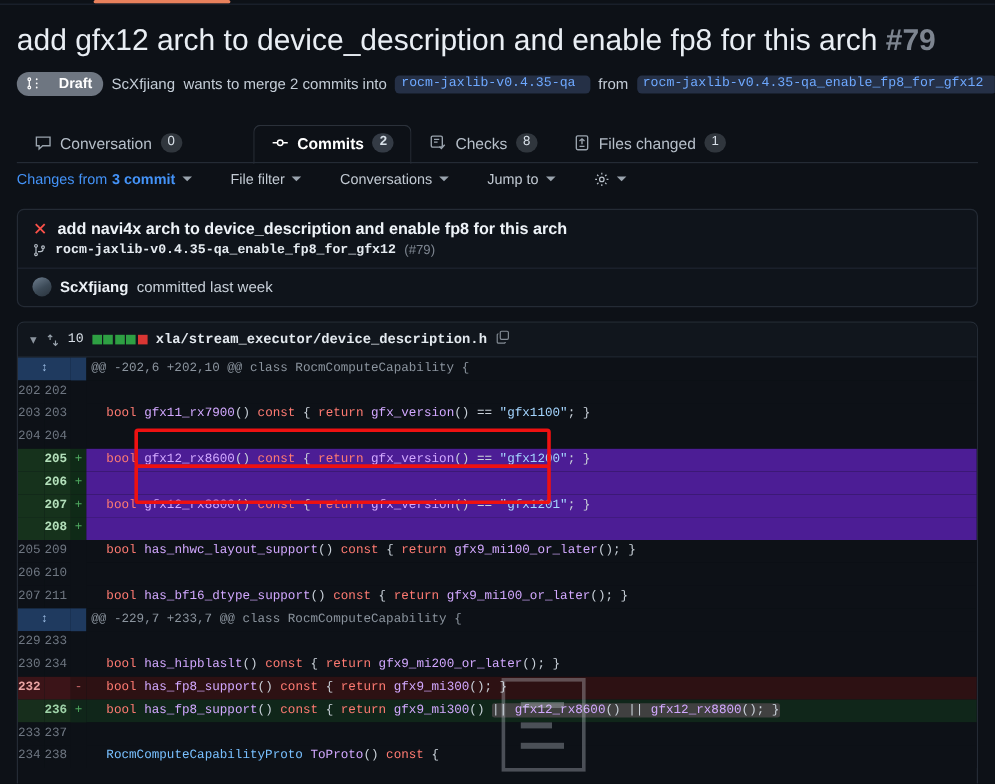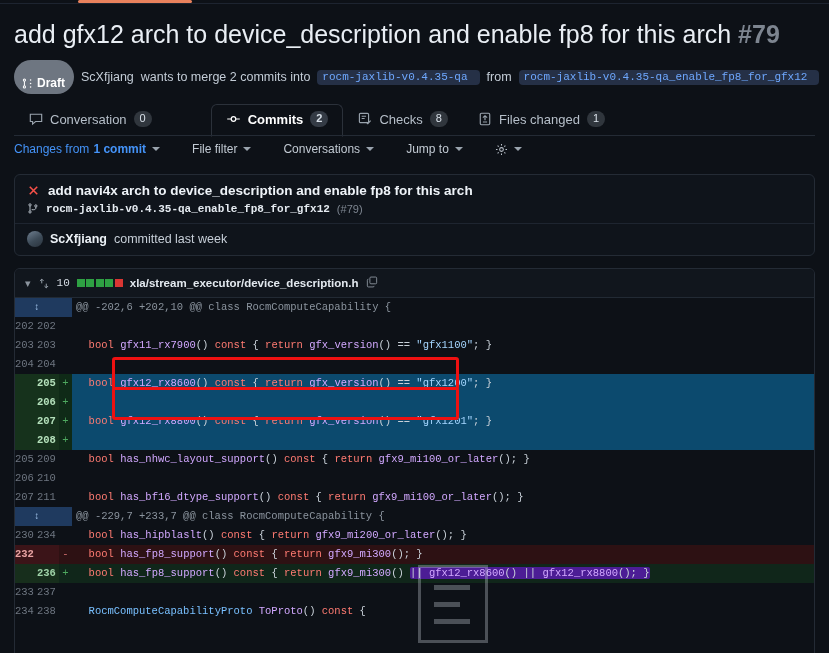--- a/index.html
+++ b/index.html
@@ -61,25 +61,25 @@
     display: flex;
     align-items: center;
     gap: 7px;
     font-size: 12.5px;
     color: #c9d1d9;
     white-space: nowrap;
   }
   #state-badge {
     display: inline-flex;
     align-items: center;
-    gap: 4px;
+    gap: 16px;
     background: #6e7681;
     color: #ffffff;
     border-radius: 20px;
-    padding: 16px 9px 3px 8px;
+    padding: 2px 9px 3px 8px;
     font-size: 12px;
     font-weight: bold;
     line-height: 15px;
   }
   #state-badge svg { display:block; }
   .branch-chip {
     background: #253046;
     color: #6ea8ff;
     border-radius: 4px;
     padding: 1px 12px 2px 5px;
@@ -211,21 +211,21 @@
     padding: 0 10px;
     background: #11161d;
     border-bottom: 1px solid #222a34;
   }
   #diff-chevron { color: #8b949e; font-size: 11px; cursor: pointer; }
   #diff-count { font-family: "Liberation Mono", monospace; font-size: 11px; font-weight: normal; color: #d7dee6; }
   .stat-squares { display: flex; gap: 1.5px; }
   .sq { width: 8px; height: 8px; display:block; }
   .sq.add { background: #2ea043; }
   .sq.del { background: #da3633; }
-  #diff-filename { font-family: Liberation Sans, sans-serif; font-size: 11.5px; font-weight: bold; color: #e3e9ef; }
+  #diff-filename { font-family: Liberation Mono, monospace; font-size: 11.5px; font-weight: bold; color: #e3e9ef; }
   #copy-path-icon { opacity:.75; cursor:pointer; }
 
   
   table.diff { border-collapse: collapse; width: 799px; table-layout: fixed; }
   table.diff td { padding: 0; vertical-align: top; }
   .ln {
     width: 44px;
     padding-right: 9px !important;
     font-family: "Liberation Mono", monospace;
     font-size: 10.5px;
@@ -259,38 +259,38 @@
   tr.add .ln { background: #172e1c; color: #9fd2a8; font-weight: bold; }
   tr.add .marker { background: #10261a; color: #4ea95f; }
   tr.add .code { background: #10261a; }
 
   tr.del .ln { background: #3b1418; color: #e8a2a2; font-weight: bold; }
   tr.del .marker { background: #2d1113; color: #cc6a6a; }
   tr.del .code { background: #2d1113; }
 
   tr.add-green-block .ln { background: #16321c; color: #b4e0bb; font-weight: bold; }
   tr.add-green-block .marker { background: #0f2a17; color: #4ea95f; }
-  tr.add-green-block .code { background: #0c4a6e; }
+  tr.add-green-block .code { background: #4c1d95; }
 
   tr.hunk .ln {
     background: #1f3a5f;
     color: #7fa7d8;
     text-align: center;
     padding-right: 0 !important;
   }
   tr.hunk .marker { background: #1f3a5f; }
   tr.hunk .code { background: #0d1117; color: #8b949e; font-family: Liberation Mono, monospace; }
   .expander { display:block; line-height: 19px; font-size: 10px; color:#9fc0e8; cursor:pointer; }
 
   
   .t-key { color: #ff7b72; }
   .t-fn  { color: #d2a8ff; }
   .t-str { color: #a5d6ff; }
   .t-type{ color: #79c0ff; }
-  .wdiff { background: #4c1d95; border-radius: 2px; }
+  .wdiff { background: #404040; border-radius: 2px; }
 
   
   .annot-box {
     position: absolute;
     border: 3px solid #ee1111;
     border-radius: 3px;
     pointer-events: none;
   }
   #annot-box-1 { left: 112px; top: 357px; width: 341px; height: 27px; }
   #annot-box-2 { left: 112px; top: 387px; width: 341px; height: 27px; }
@@ -400,21 +400,21 @@
     </svg>
     <span>Files changed</span>
     <span class="cnt">1</span>
   </div>
 </div>
 <div id="tabs-underline"></div>
 
 <div id="subnav">
   <div class="subnav-item" id="changes-from">
     <span>Changes from </span>
-      <b>1 commit</b>
+      <b>3 commit</b>
       <span class="caret"></span>
   </div>
   <div class="subnav-item">
     <span>File filter</span>
       <span class="caret"></span>
   </div>
   <div class="subnav-item">
     <span>Conversations</span>
       <span class="caret"></span>
   </div>
@@ -547,20 +547,26 @@
           <td class="code">  <span class="t-key">bool</span> <span class="t-fn">has_bf16_dtype_support</span>() <span class="t-key">const</span> { <span class="t-key">return</span> <span class="t-fn">gfx9_mi100_or_later</span>(); }</td>
         </tr>
         <tr class="hunk">
           <td class="ln" colspan="2">
             <span class="expander">↕</span>
           </td>
           <td class="marker"></td>
           <td class="code">@@ -229,7 +233,7 @@ class RocmComputeCapability {</td>
         </tr>
         <tr class="ctx">
+          <td class="ln">229</td>
+          <td class="ln">233</td>
+          <td class="marker"></td>
+          <td class="code"></td>
+        </tr>
+        <tr class="ctx">
           <td class="ln">230</td>
           <td class="ln">234</td>
           <td class="marker"></td>
           <td class="code">  <span class="t-key">bool</span> <span class="t-fn">has_hipblaslt</span>() <span class="t-key">const</span> { <span class="t-key">return</span> <span class="t-fn">gfx9_mi200_or_later</span>(); }</td>
         </tr>
         <tr class="del">
           <td class="ln">232</td>
           <td class="ln"></td>
           <td class="marker">-</td>
           <td class="code">  <span class="t-key">bool</span> <span class="t-fn">has_fp8_support</span>() <span class="t-key">const</span> { <span class="t-key">return</span> <span class="t-fn">gfx9_mi300</span>(); }</td>

